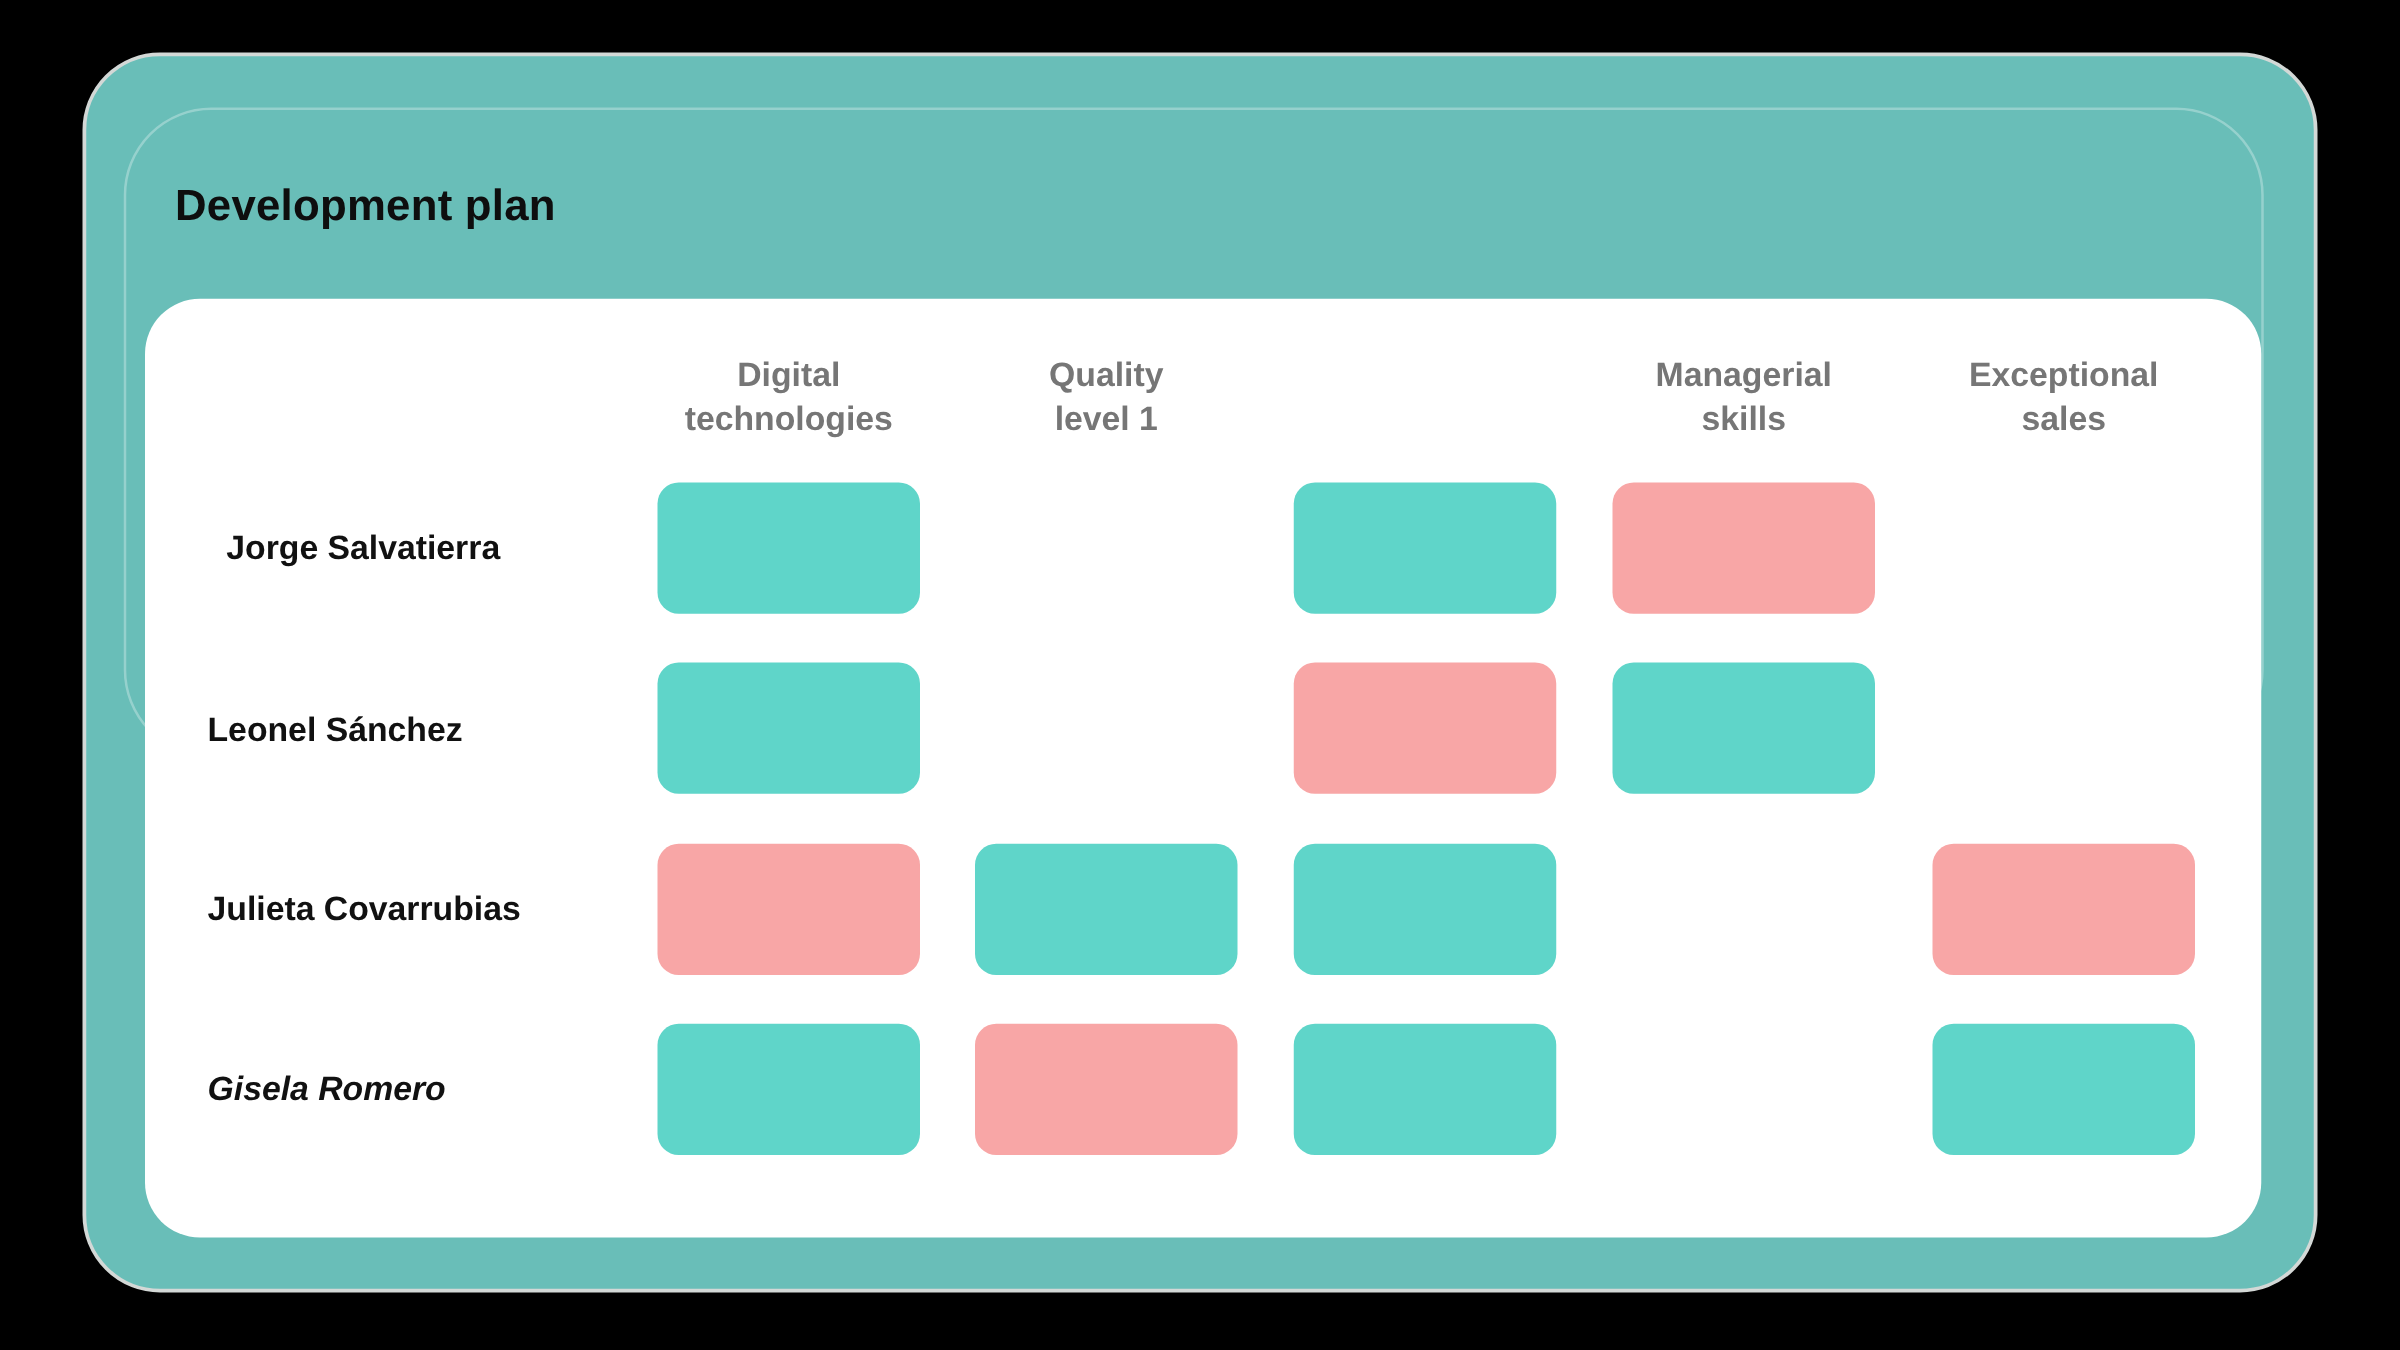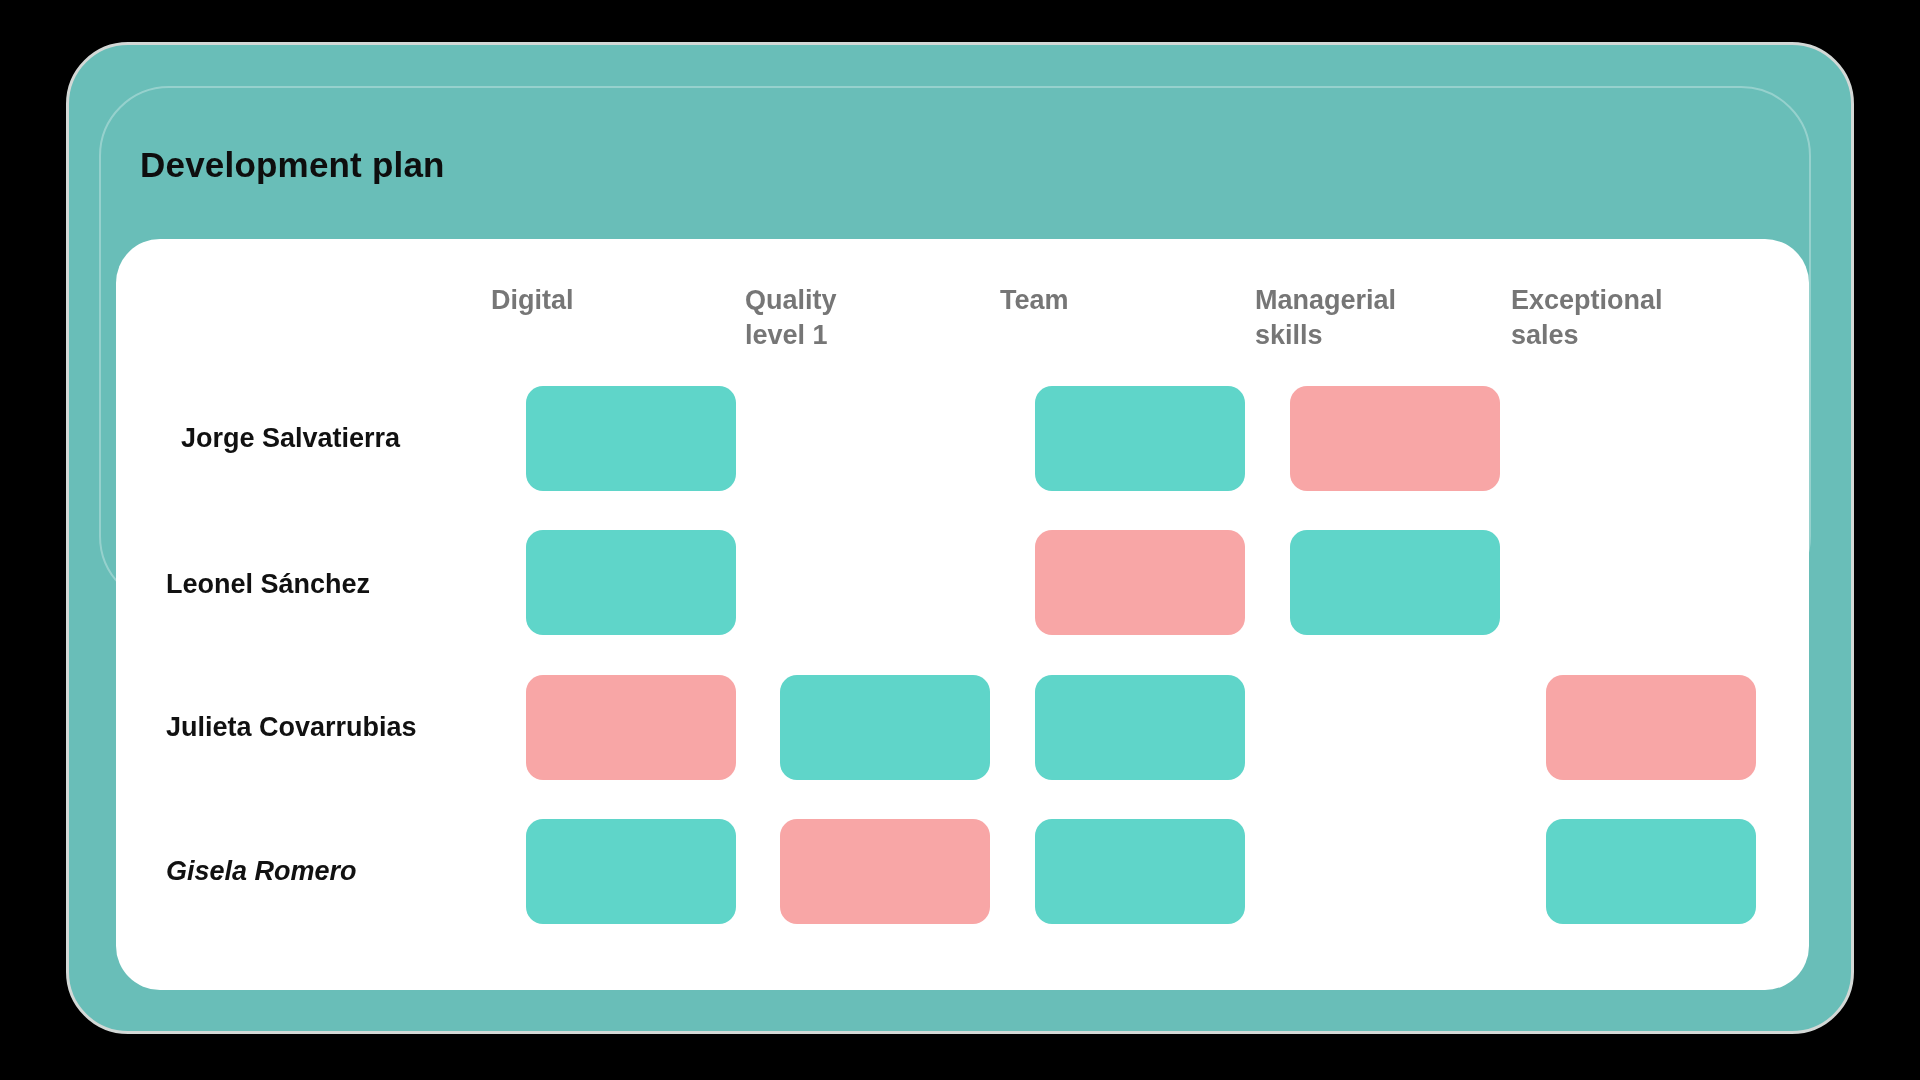--- a/index.html
+++ b/index.html
@@ -56,20 +56,21 @@
     top: 194px;
     width: 1693px;
     height: 751px;
     background: #FFFFFF;
     border-radius: 44px;
   }
   .col-header {
     position: absolute;
     top: 44px;
     width: 280px;
+    text-align: center;
     font-size: 27px;
     font-weight: bold;
     line-height: 35px;
     color: #767676;
   }
   .row-label {
     position: absolute;
     left: 50px;
     width: 330px;
     font-size: 27px;
@@ -88,27 +89,27 @@
 </head>
 <body>
 
 <div class="stage">
   <div class="card">
     <div class="accent-outline"></div>
     <div class="card-title">Development plan</div>
     <div class="panel" id="panel">
         <div class="col-header" style="left: 375px;">
           <div>Digital</div>
+          <div>technologies</div>
         </div>
         <div class="col-header" style="left: 629px;">
           <div>Quality</div>
           <div>level 1</div>
         </div>
         <div class="col-header" style="left: 884px;">
-          <div>Team</div>
         </div>
         <div class="col-header" style="left: 1139px;">
           <div>Managerial</div>
           <div>skills</div>
         </div>
         <div class="col-header" style="left: 1395px;">
           <div>Exceptional</div>
           <div>sales</div>
         </div>
         <div class="row-label" style="top: 181px; margin-left: 15px;">Jorge Salvatierra</div>

